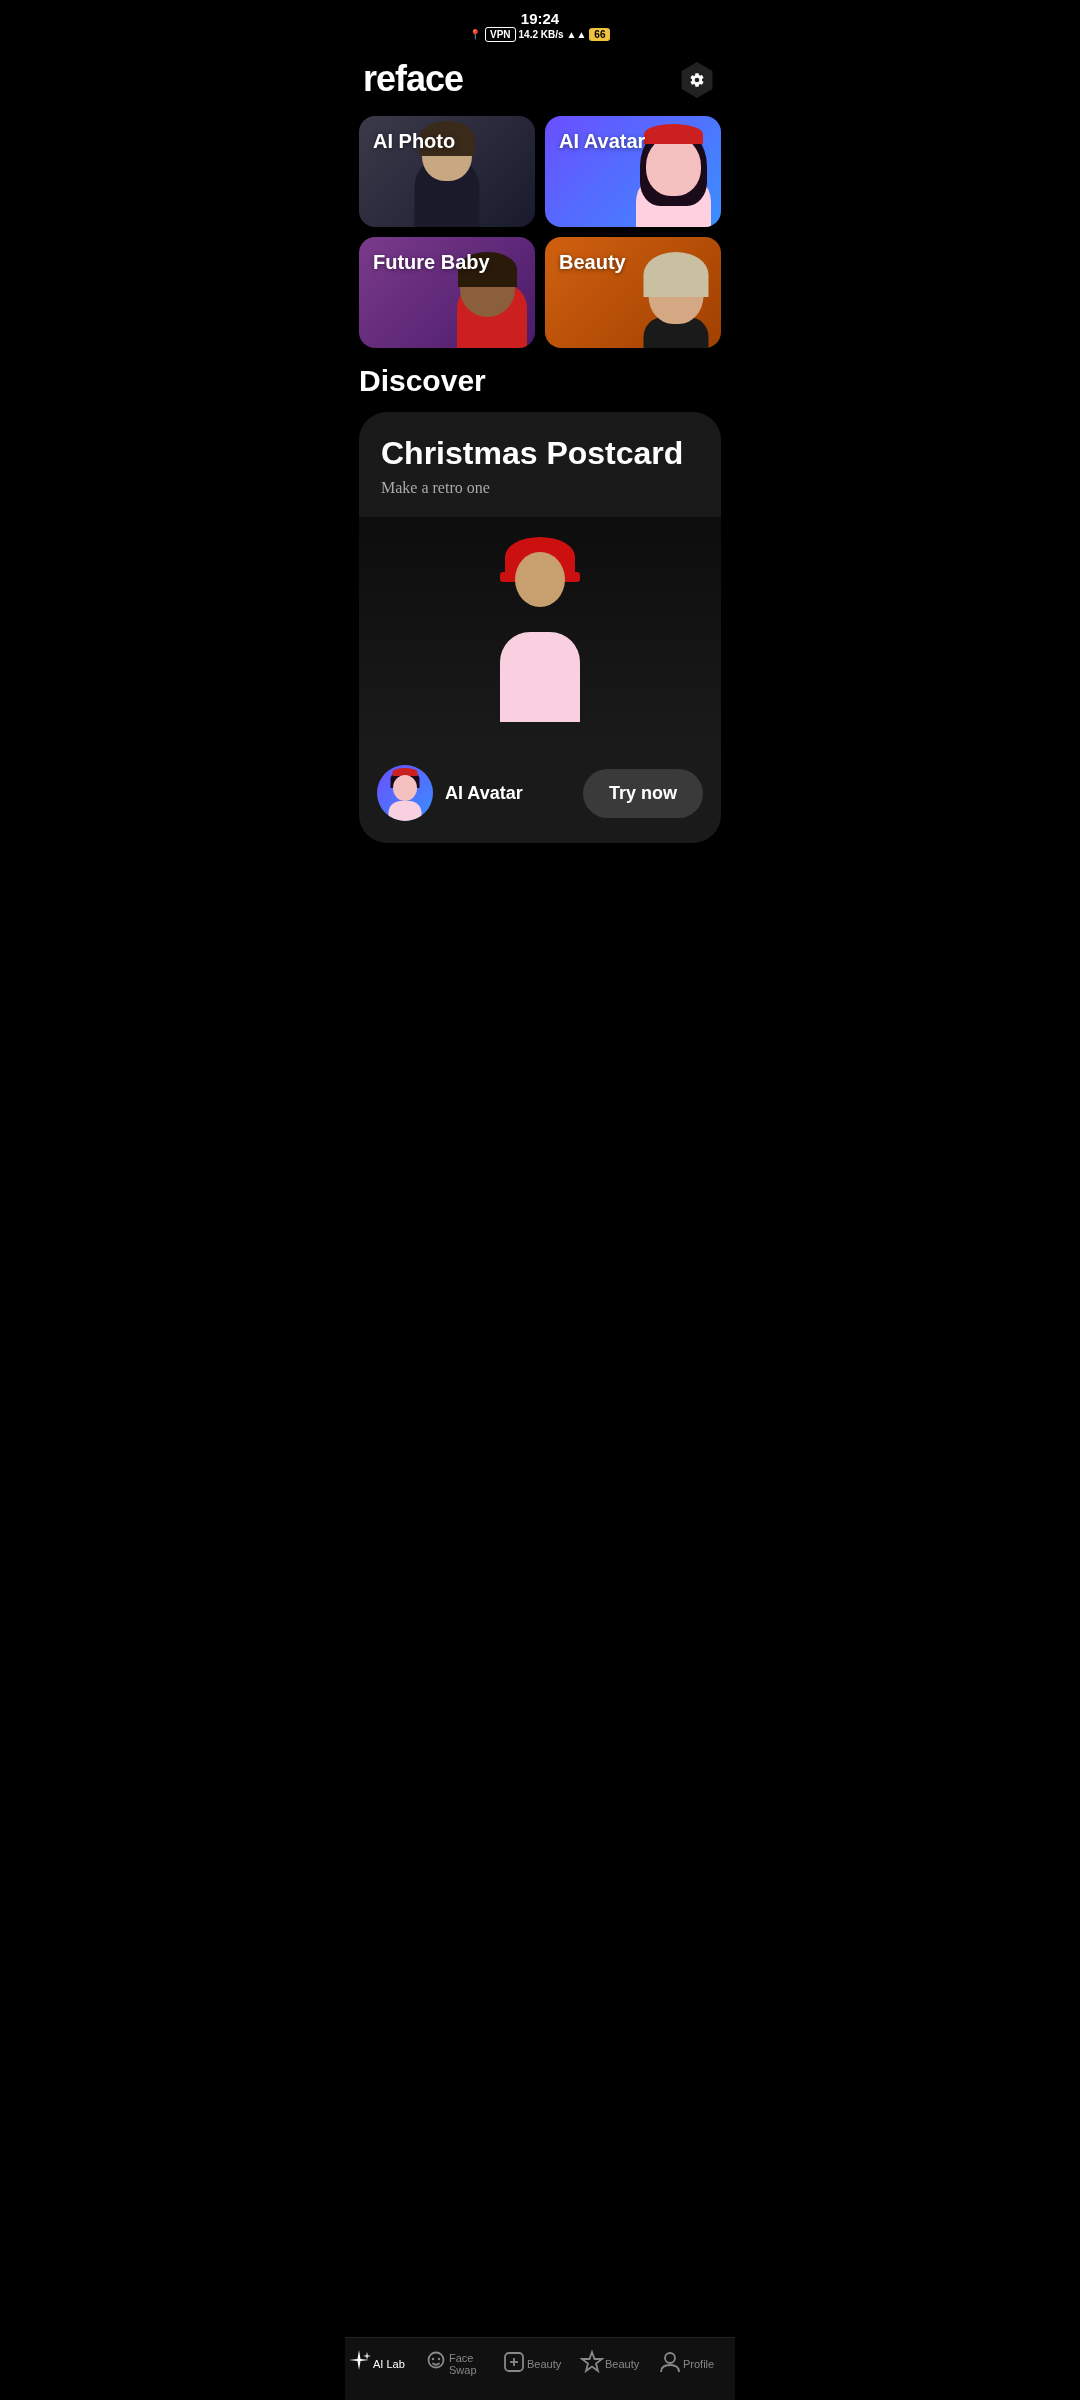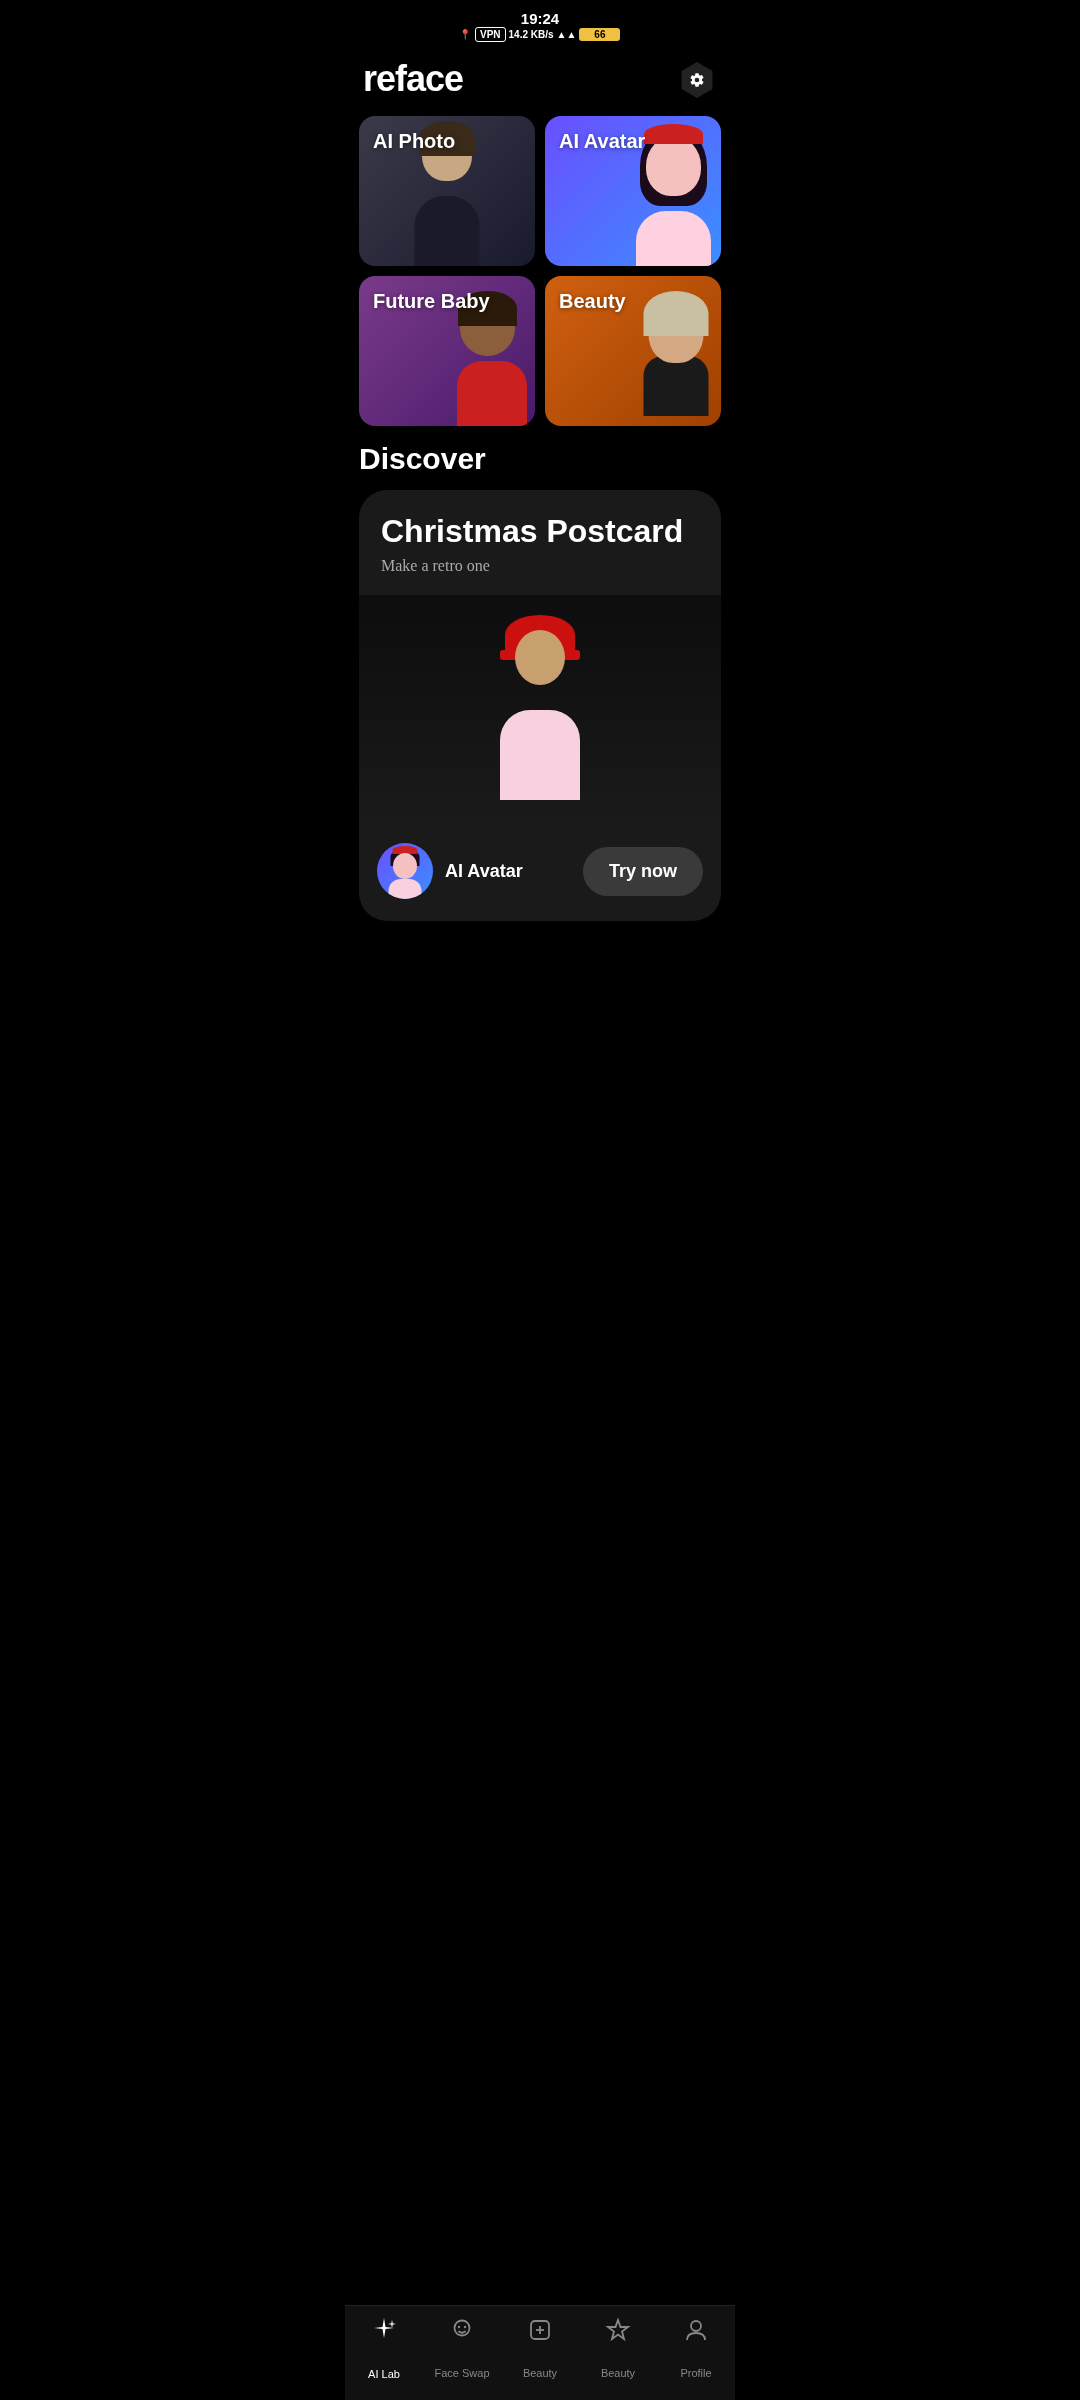--- a/index.html
+++ b/index.html
@@ -37,21 +37,21 @@
       border: 1px solid #fff;
       border-radius: 3px;
       padding: 1px 4px;
       font-size: 10px;
       font-weight: 700;
     }
     .battery-badge {
       background: #f0c040;
       color: #000;
       border-radius: 3px;
-      padding: 1px 15px;
+      padding: 1px 5px;
       font-size: 10px;
       font-weight: 700;
     }
 
     
     .header {
       display: flex;
       justify-content: space-between;
       align-items: flex-end;
       padding: 10px 18px 16px;
@@ -83,21 +83,21 @@
     
     .cards-grid {
       display: grid;
       grid-template-columns: 1fr 1fr;
       gap: 10px;
       padding: 0 14px 16px;
     }
     .card {
       border-radius: 16px;
       overflow: hidden;
-      height: 150px;
+      height: 111px;
       position: relative;
       cursor: pointer;
     }
     .card-label {
       position: absolute;
       top: 14px;
       left: 14px;
       font-size: 20px;
       font-weight: 700;
       color: #fff;
@@ -403,23 +403,23 @@
       width: 390px;
       background: #111;
       border-top: 1px solid #222;
       display: flex;
       justify-content: space-around;
       align-items: center;
       padding: 10px 0 20px;
     }
     .nav-item {
       display: flex;
-      flex-direction: column;
-      align-items: center;
-      gap: 20px;
+      flex-direction: row;
+      align-items: center;
+      gap: 0;
       cursor: pointer;
       flex: 1;
     }
     .nav-icon {
       font-size: 24px;
       color: #888;
       line-height: 1;
     }
     .nav-icon.active {
       color: #fff;

